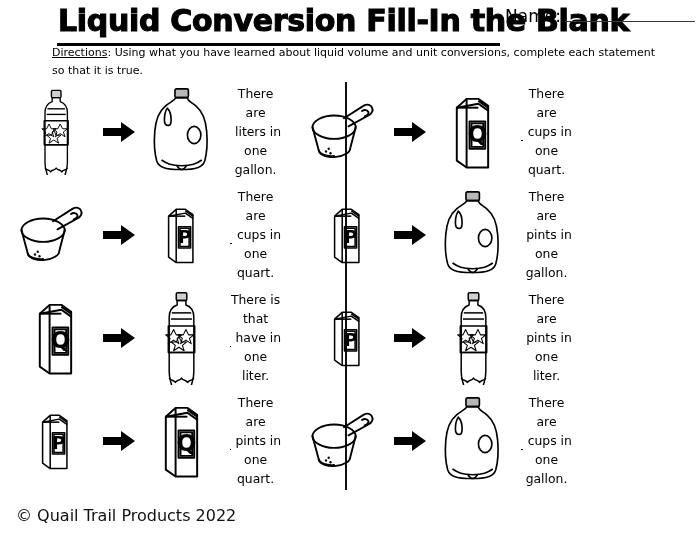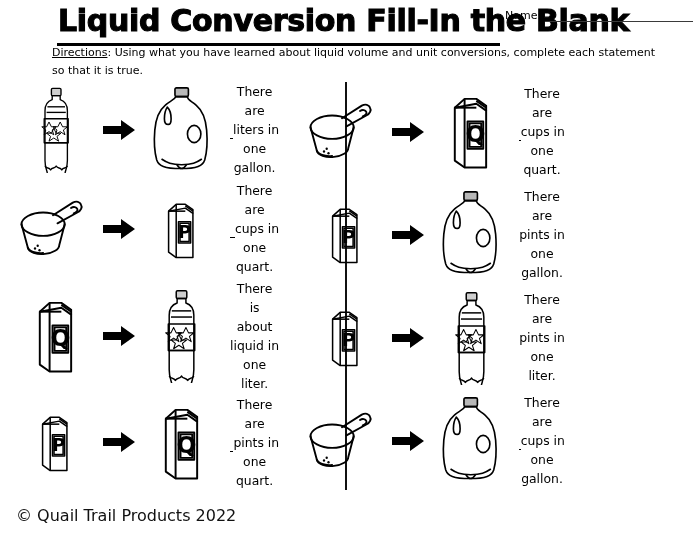--- a/index.html
+++ b/index.html
@@ -24,21 +24,21 @@
     letter-spacing:-0.3px;
     line-height:34px;
     white-space:nowrap;
     -webkit-text-stroke:1.1px #000;
   }
   .title-rule{
     position:absolute;left:57px;top:43px;width:443px;height:2.5px;background:#000;
   }
   .namebox{position:absolute;left:505px;top:10px;width:190px;}
   .fieldrow{display:flex;align-items:flex-end;margin-bottom:14px;}
-  .fieldlabel{font-size:11px;line-height:12px;margin-right:4px;}
+  .fieldlabel{font-size:17px;line-height:12px;margin-right:4px;}
   .fieldline{border-bottom:1.4px solid #3a3a3a;height:11px;}
   .fieldline.name{width:148px;}
   .fieldline.date{width:104px;}
 
   
   .directions{
     position:absolute;left:52px;top:44px;width:610px;
     font-size:11px;line-height:18px;
   }
   .directions u{text-decoration:underline;}
@@ -72,21 +72,21 @@
   .statement{
     flex:1 1 auto;
     text-align:center;
     font-family:"DejaVu Sans", sans-serif;
     font-size:12.4px;
     line-height:19px;
     padding-left:2px;
     padding-right:6px;
   }
   .st-line1{display:block;}
-  .st-line2{display:flex;align-items:flex-end;justify-content:space-between;}
+  .st-line2{display:flex;align-items:flex-end;justify-content:space-between;gap:5px;}
   .blank{
     flex:1 1 auto;
     max-width:92px;
     border-bottom:1.6px solid #000;
     height:14px;
   }
   .st-unit{white-space:nowrap;}
   .st-line3{display:block;}
 
   svg{display:block;}
@@ -246,24 +246,24 @@
       <path d="M15 100 c2 4 5 1 7 5 c2 -4 5 -1 7 -5 c2 4 5 1 7 5 c2 -4 5 -1 7 -5"></path>
     </g>
     <g fill="none" stroke="#000" stroke-width="1.2" stroke-linejoin="round">
       <path d="M20 46 l3 6 l6 0 l-5 4 l2 6 l-6 -4 l-6 4 l2 -6 l-5 -4 l6 0 z" transform="translate(0,-1)"></path>
       <path d="M36 46 l3 6 l6 0 l-5 4 l2 6 l-6 -4 l-6 4 l2 -6 l-5 -4 l6 0 z" transform="translate(-2,-1)"></path>
       <path d="M28 57 l3 6 l6 0 l-5 4 l2 6 l-6 -4 l-6 4 l2 -6 l-5 -4 l6 0 z" transform="translate(-2,-4)"></path>
     </g>
   </svg>
           </div>
           <div class="statement">
-            <span class="st-line1">There is about</span>
-            <span class="st-line2">
-              <span class="blank"></span>
-              <span class="st-unit">liquid in</span>
+            <span class="st-line1">There is that</span>
+            <span class="st-line2">
+              <span class="blank"></span>
+              <span class="st-unit">have in</span>
             </span>
             <span class="st-line3">one liter.</span>
           </div>
         </div>
         <div class="problem">
           <div class="icon-a">
             <svg width="41.04" height="60.8" viewBox="0 0 54 80">
     <g fill="none" stroke="#000" stroke-width="2" stroke-linejoin="round">
       <path d="M10 16 l10 -9 l12 0 l10 7 l0 5"></path>
       <path d="M10 16 l0 54 l10 7 l22 0 l0 -58 l-10 -7 z"></path>

